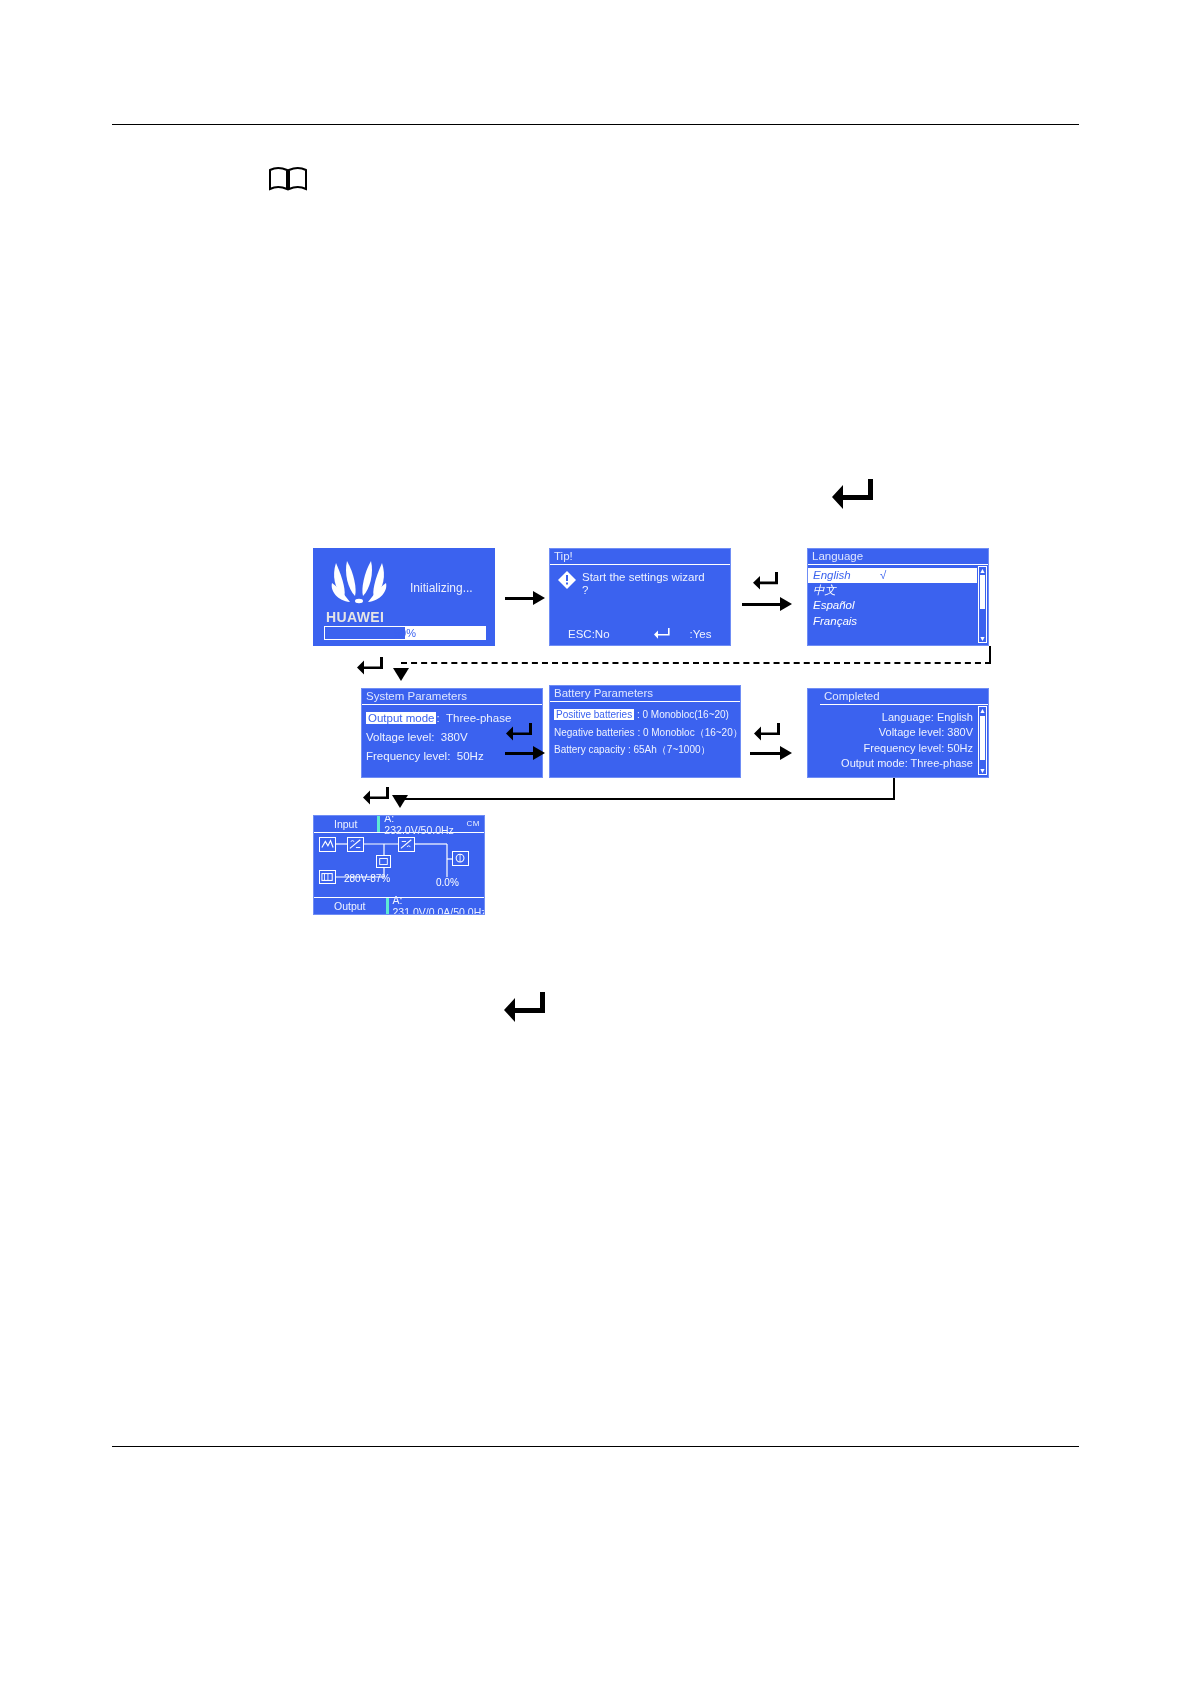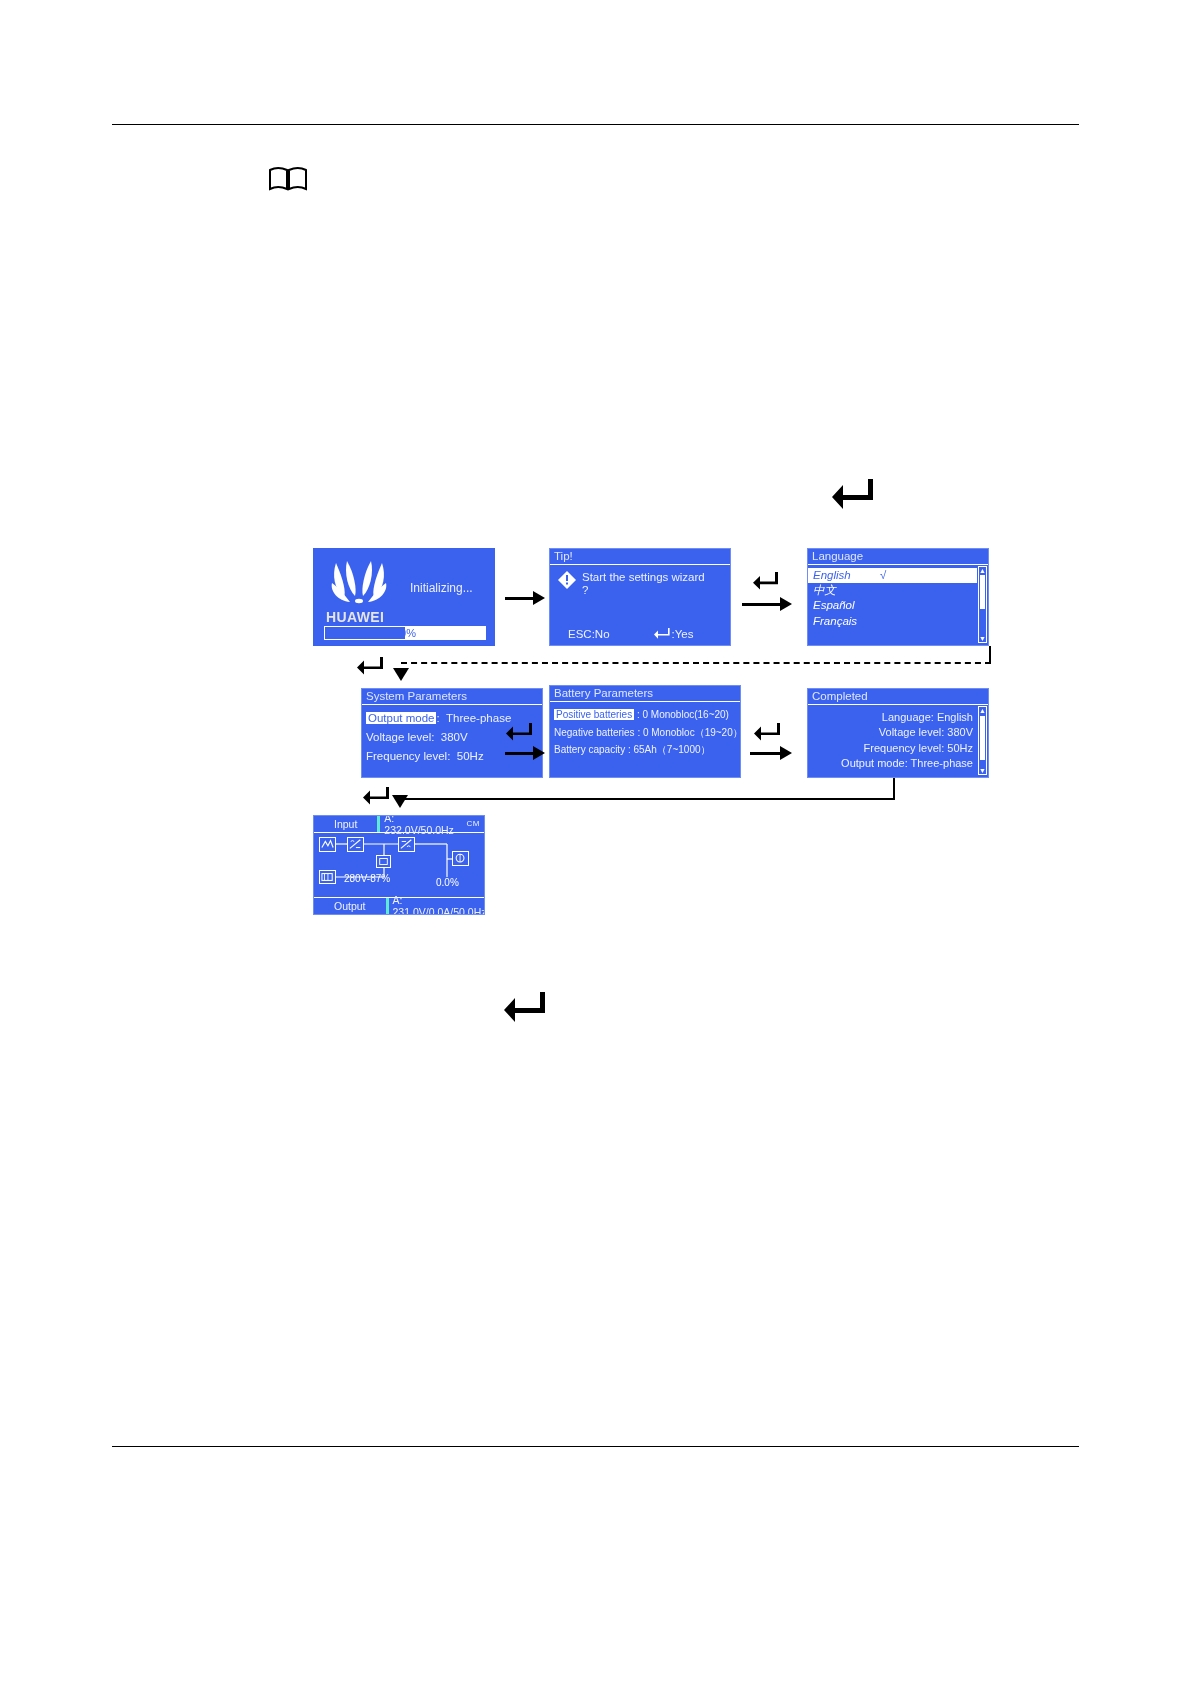--- a/index.html
+++ b/index.html
@@ -180,21 +180,21 @@
   }
   .tip-footer {
     position: absolute;
     left: 0; right: 0; bottom: 3px;
     display: flex;
     align-items: center;
     font-size: 11.5px;
     color: #eef2ff;
   }
   .tip-footer .esc { margin-left: 18px; }
-  .tip-footer .yes { margin-left: 44px; display: flex; align-items: center; gap: 2px; }
+  .tip-footer .yes { margin-left: 44px; display: flex; align-items: center; gap: 20px; }
 
   
   #panel-language {
     left: 807px; top: 548px; width: 182px; height: 98px;
   }
   #panel-language .titlebar { background: #3b62ef; }
   #panel-language .list { position: absolute; left: 0; top: 19px; right: 11px; }
   #panel-language .litem {
     padding: 1px 5px;
     font-size: 11.5px;
@@ -216,21 +216,21 @@
 
   
   #panel-battery {
     left: 549px; top: 685px; width: 192px; height: 93px;
   }
   #panel-battery .rows { position: absolute; left: 0; right: 0; top: 20px; }
   #panel-battery .row { padding: 3px 4px; font-size: 10px; }
 
   
   #panel-completed {
-    left: 807px; top: 688px; width: 182px; height: 90px;
+    left: 807px; top: 688px; width: 182px; height: 90px; padding-left: 12px;
   }
   #panel-completed .rows { position: absolute; left: 0; top: 20px; right: 11px; }
   #panel-completed .row { padding: 1.5px 4px; font-size: 11px; text-align: right; }
 
   
   #panel-status {
     left: 313px; top: 815px; width: 172px; height: 100px;
   }
   .status-top, .status-bot {
     position: absolute;
@@ -444,21 +444,21 @@
     <div class="titlebar">Battery Parameters</div>
     <div class="rows">
       <div class="row">
         <span class="hl">Positive batteries</span>
         <span>:</span>
         <span>0 Monobloc(16~20)</span>
       </div>
       <div class="row">
         <span>Negative batteries</span>
         <span>:</span>
-        <span>0 Monobloc（19~20）</span>
+        <span>0 Monobloc（16~20）</span>
       </div>
       <div class="row">
         <span>Battery capacity</span>
         <span>:</span>
         <span>65Ah（7~1000）</span>
       </div>
     </div>
   </div>
 
   <div style="position:absolute; left:753px; top:722px;">

